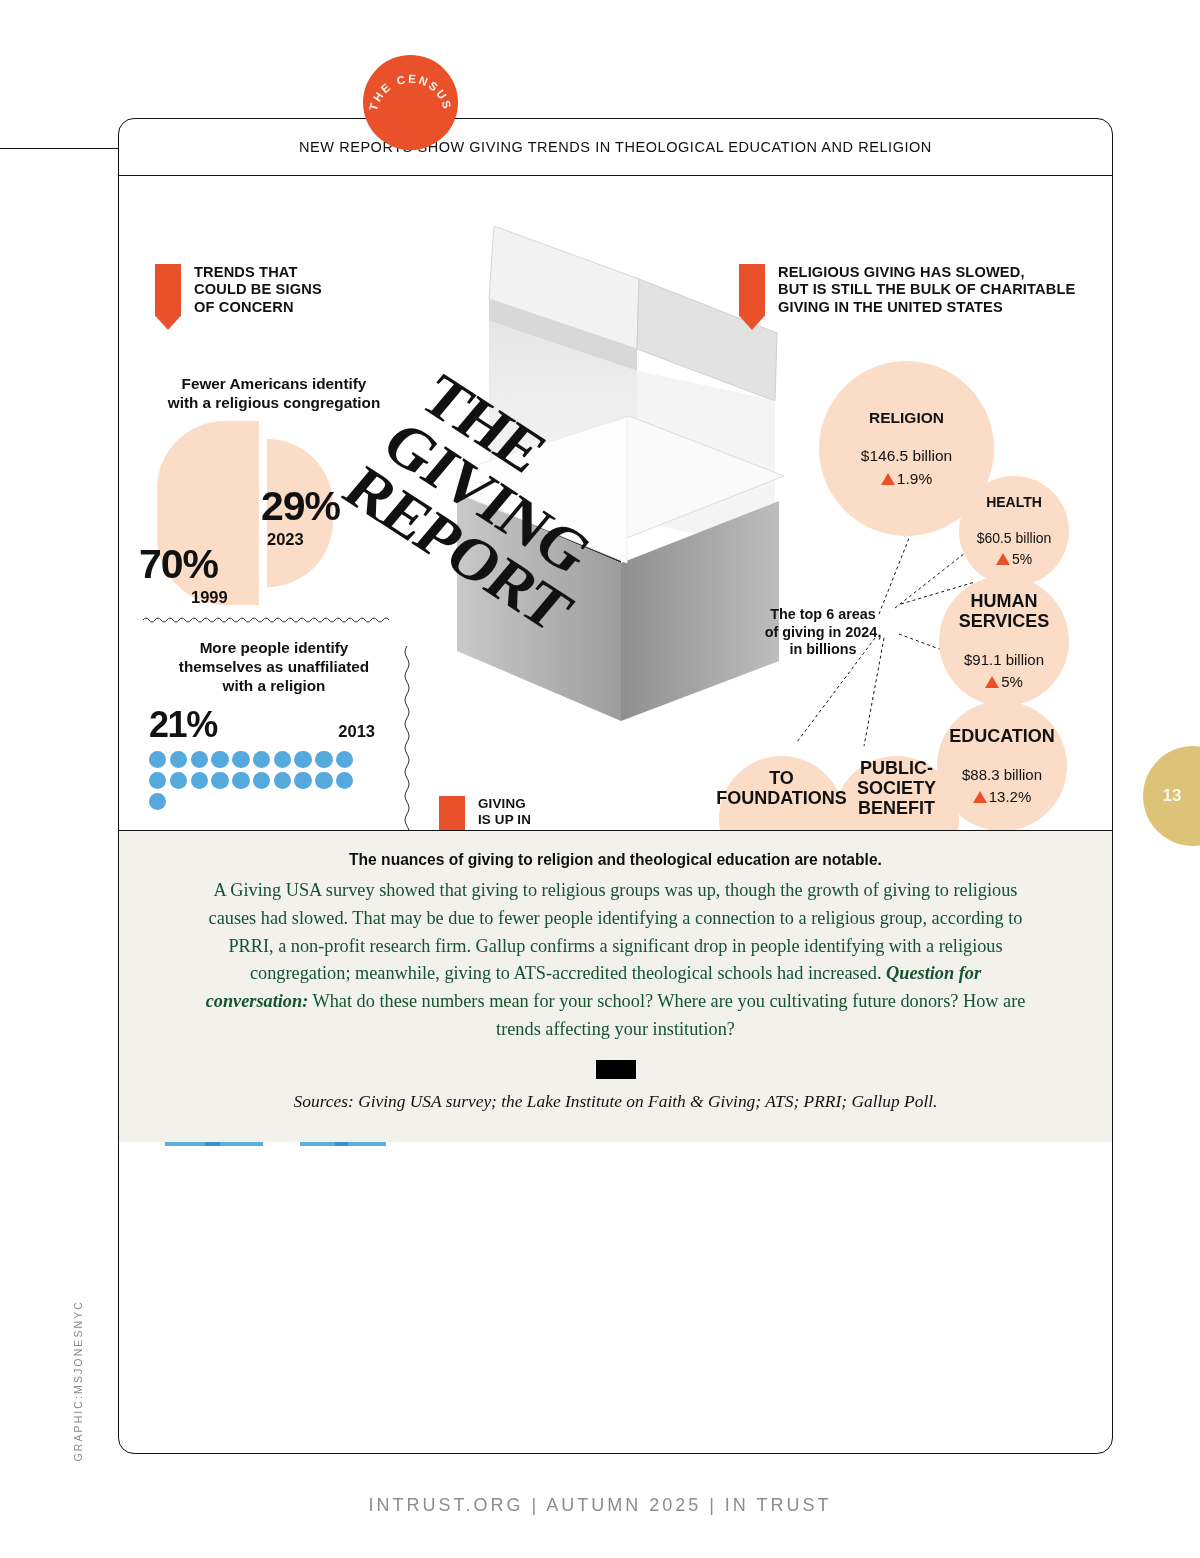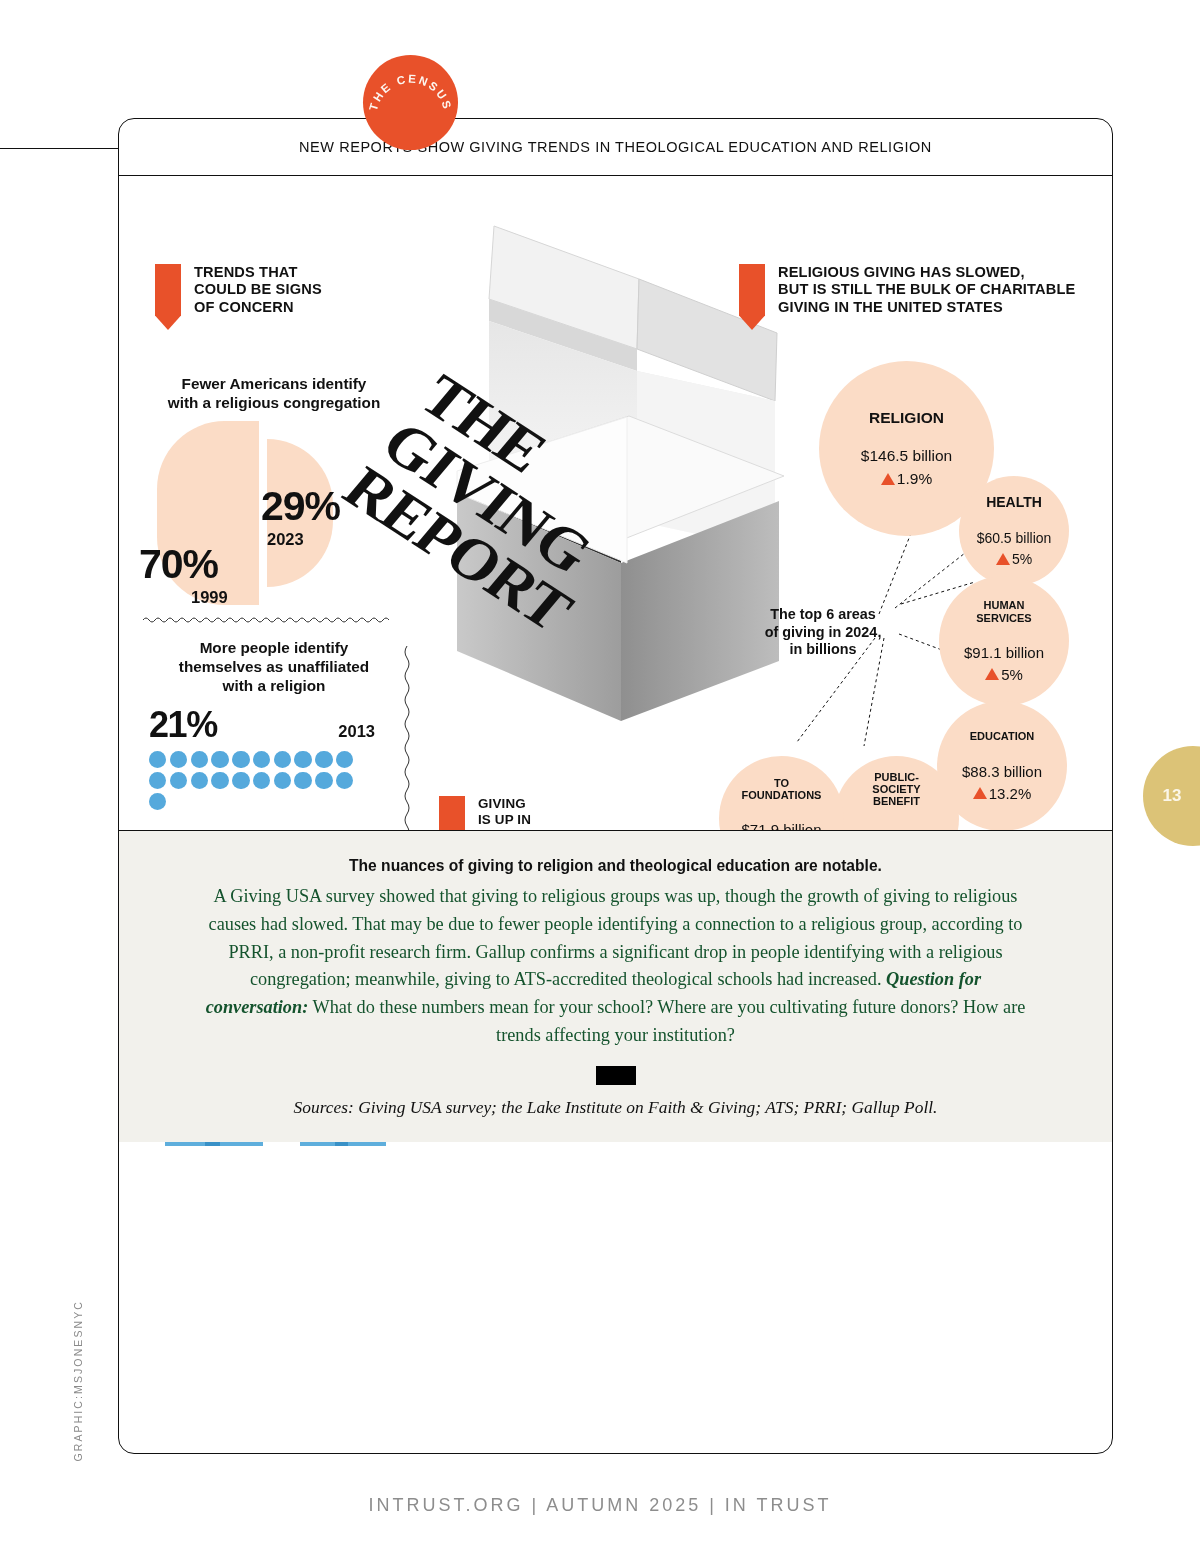--- a/index.html
+++ b/index.html
@@ -121,21 +121,21 @@
   }
   #gift-char{left:10px;top:42px;width:110px;height:138px;}
   #gift-rel{left:146px;top:112px;width:96px;height:68px;}
 
   
   .bubble{
     position:absolute;border-radius:50%;background:#FBDCC6;
     display:flex;flex-direction:column;align-items:center;justify-content:center;
     text-align:center;color:#111;
   }
-  .bubble .name{font-weight:bold;font-size:11px;line-height:1.1;}
+  .bubble .name{font-weight:bold;font-size:18px;line-height:1.1;}
   .bubble .amt{font-size:15px;margin-top:20px;}
   .bubble .chg{font-size:15px;margin-top:5px;display:flex;align-items:center;gap:2px;}
   .tri{
     width:0;height:0;border-left:7.5px solid transparent;border-right:7.5px solid transparent;
     border-bottom:12px solid #E8512A;display:inline-block;
   }
   #bub-religion{left:700px;top:185px;width:175px;height:175px;}
   #bub-health{left:840px;top:300px;width:110px;height:110px;}
   #bub-human{left:820px;top:400px;width:130px;height:130px;}
   #bub-education{left:818px;top:525px;width:130px;height:130px;}
@@ -155,21 +155,21 @@
   .chart svg{display:block;}
   .chart text{font-family:"Liberation Sans",sans-serif;fill:#111;}
   .ylab{font-size:16px;}
   .xlab{font-size:19px;}
   .dlab{font-size:15.5px;font-weight:bold;}
 
   
   .note{
     position:absolute;left:0;right:0;bottom:0;height:312px;
     border-top:1.4px solid #111;background:#F2F1EC;
-    box-sizing:border-box;padding:26px 86px 0 86px;
+    box-sizing:border-box;padding:20px 86px 0 86px;
   }
   .note .lead{
     text-align:center;font-weight:bold;font-size:15.6px;margin:0 0 8px 0;color:#111;
   }
   .note .body{
     text-align:center;font-family:Liberation Serif, serif;font-size:18.3px;
     line-height:1.52;color:#14532d;margin:0;
   }
   .note .body i{font-weight:bold;font-style:italic;}
   .note .blackbar{width:40px;height:19px;background:#000;margin:16px auto 12px auto;}

